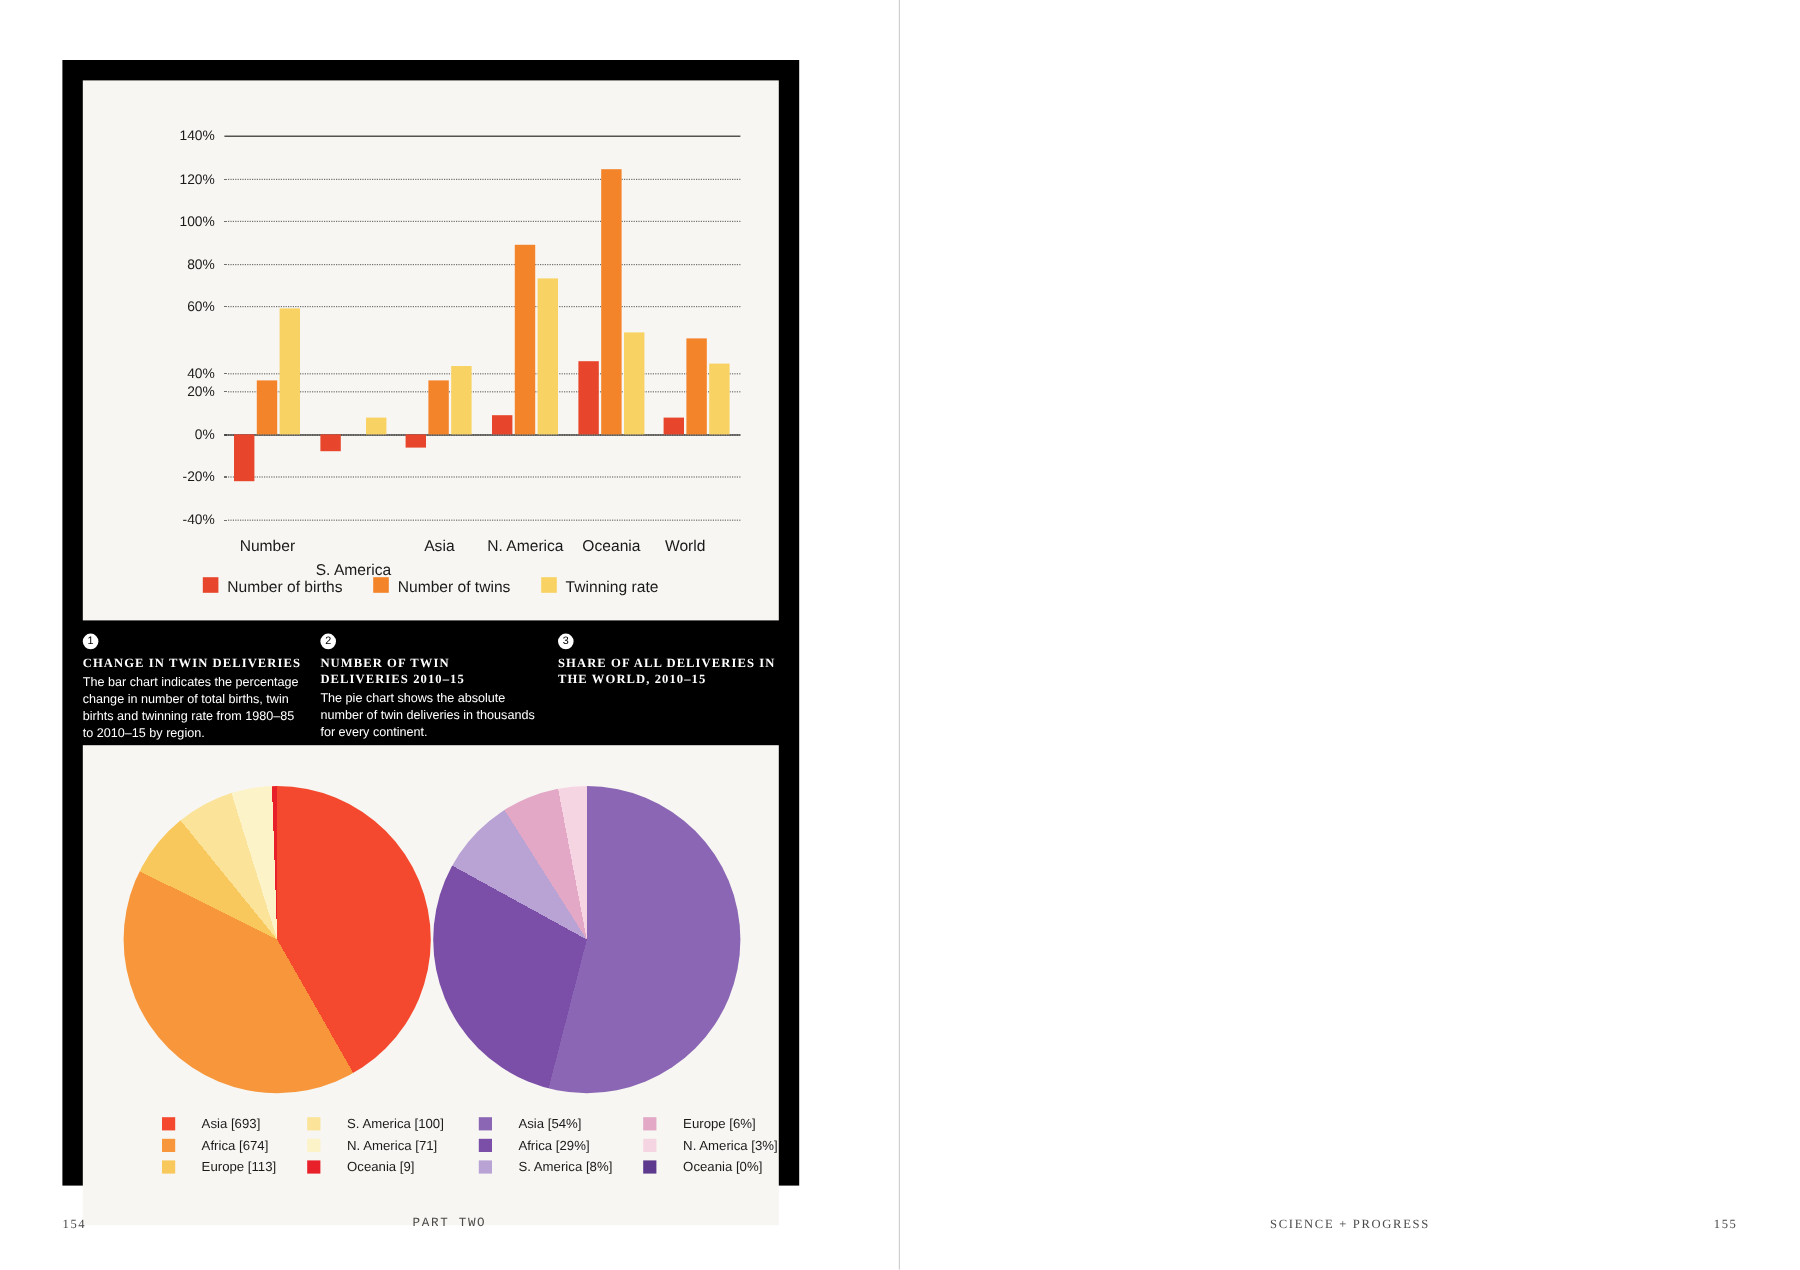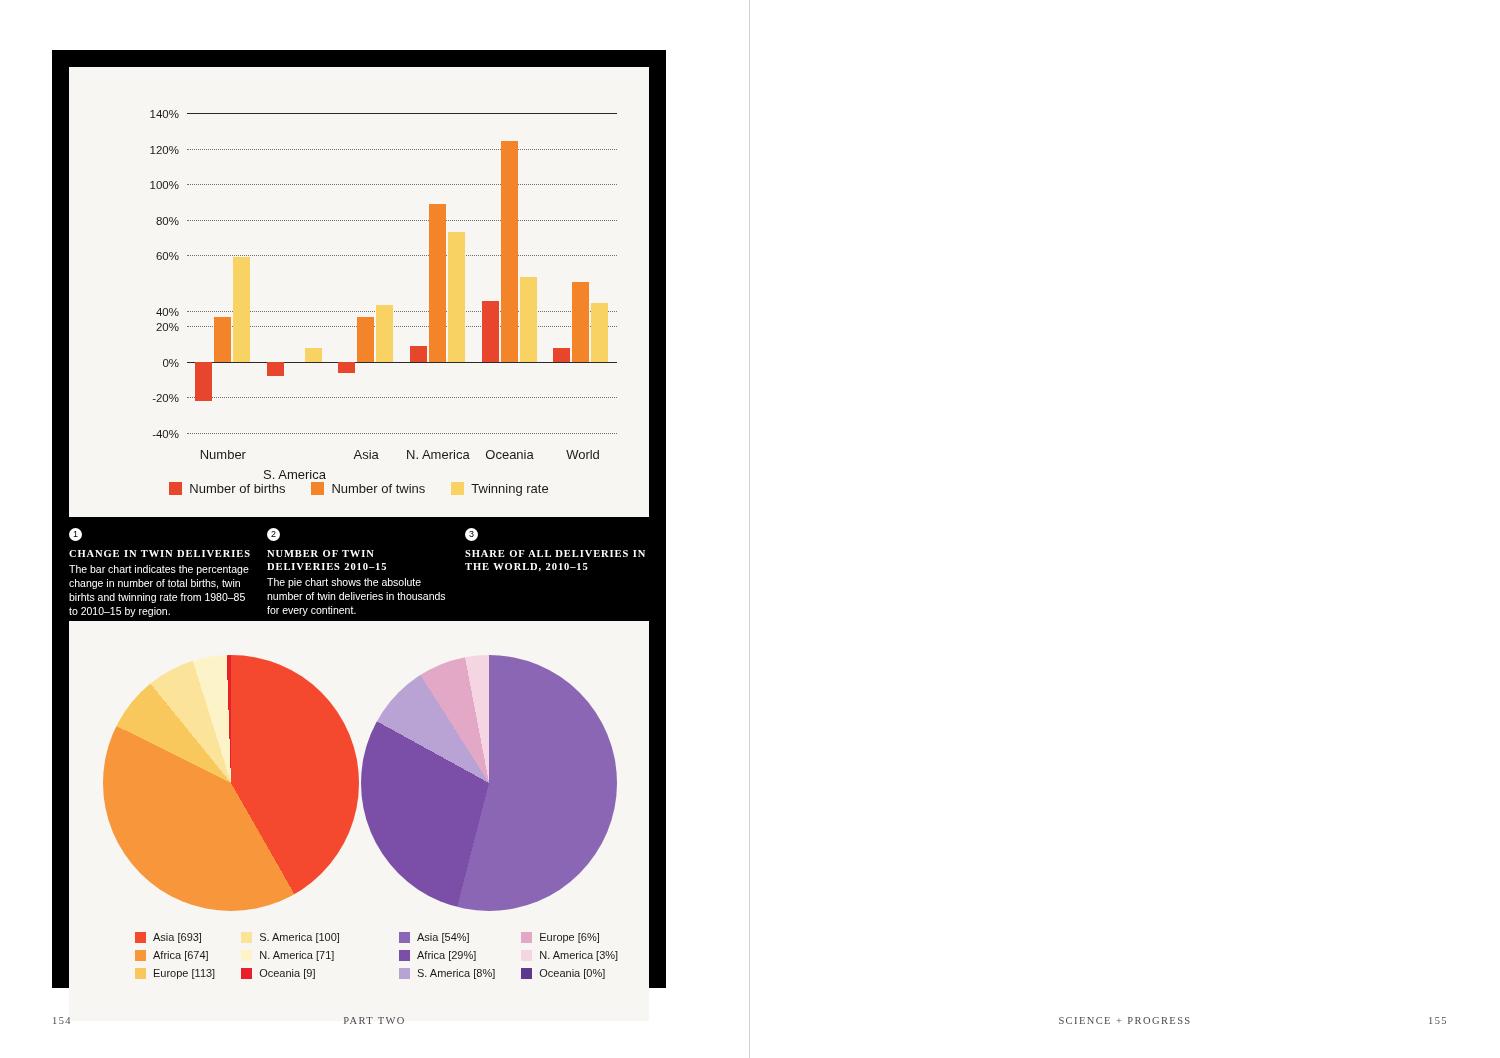--- a/index.html
+++ b/index.html
@@ -95,21 +95,21 @@
     left: 0;
     top: 414px;
     width: 580px;
     display: flex;
     justify-content: center;
     align-items: center;
     gap: 26px;
   }
   .legend-item {
     display: flex;
-    align-items: center;
+    align-items: flex-start;
     gap: 7px;
     font-size: 13px;
     color: #1a1a1a;
   }
   .swatch {
     width: 13px;
     height: 13px;
     display: block;
   }
 
@@ -176,37 +176,37 @@
     grid-template-columns: auto auto;
     column-gap: 26px;
     row-gap: 6px;
     font-size: 11px;
     color: #1a1a1a;
   }
   .pie-legend.l1 { left: 66px; top: 310px; }
   .pie-legend.l2 { left: 330px; top: 310px; }
   .pl-item {
     display: flex;
-    align-items: flex-end;
-    gap: 7px;
+    align-items: flex-start;
+    gap: 22px;
     white-space: nowrap;
   }
   .pl-sw { width: 11px; height: 11px; display: block; }
 
   
   .folio {
     position: absolute;
     bottom: 32px;
     font-size: 10.5px;
     letter-spacing: 1.4px;
     color: #4a4a4a;
     font-family: "Liberation Serif", serif;
   }
   .folio-num-left { left: 52px; }
-  .folio-center-left { left: 50%; transform: translateX(-50%); }
+  .folio-center-left { left: 50%; transform: translateX(-50%); font-family: Liberation Mono, monospace; }
   .folio-center-right { left: 50%; transform: translateX(-50%); }
   .folio-num-right { right: 52px; }
 </style>
 </head>
 <body>
 
 <div class="spread">
 
   <div class="page left">
     <div class="panel panel-left">
@@ -261,21 +261,21 @@
             <div class="bar" style="background: rgb(232, 70, 44); left: 366.167px; top: 234.667px; height: 14.2222px;"></div>
             <div class="bar" style="background: rgb(244, 132, 42); left: 385.167px; top: 168.889px; height: 80px;"></div>
             <div class="bar" style="background: rgb(248, 210, 98); left: 404.167px; top: 190.222px; height: 58.6667px;"></div>
           </div>
         <div class="xlabels" id="bar-xlabels">
             <div class="xlabel" style="left: 35.8333px;">Number</div>
             <div class="xlabel" style="left: 107.5px; margin-top: 20px;">S. America</div>
             <div class="xlabel" style="left: 179.167px;">Asia</div>
             <div class="xlabel" style="left: 250.833px;">N. America</div>
             <div class="xlabel" style="left: 322.5px;">Oceania</div>
-            <div class="xlabel" style="left: 396px;">World</div>
+            <div class="xlabel" style="left: 384px;">World</div>
           </div>
         <div class="bar-legend" id="bar-legend">
             <div class="legend-item">
               <span class="swatch" style="background: rgb(232, 70, 44);"></span>
               <span>Number of births</span>
             </div>
             <div class="legend-item">
               <span class="swatch" style="background: rgb(244, 132, 42);"></span>
               <span>Number of twins</span>
             </div>

